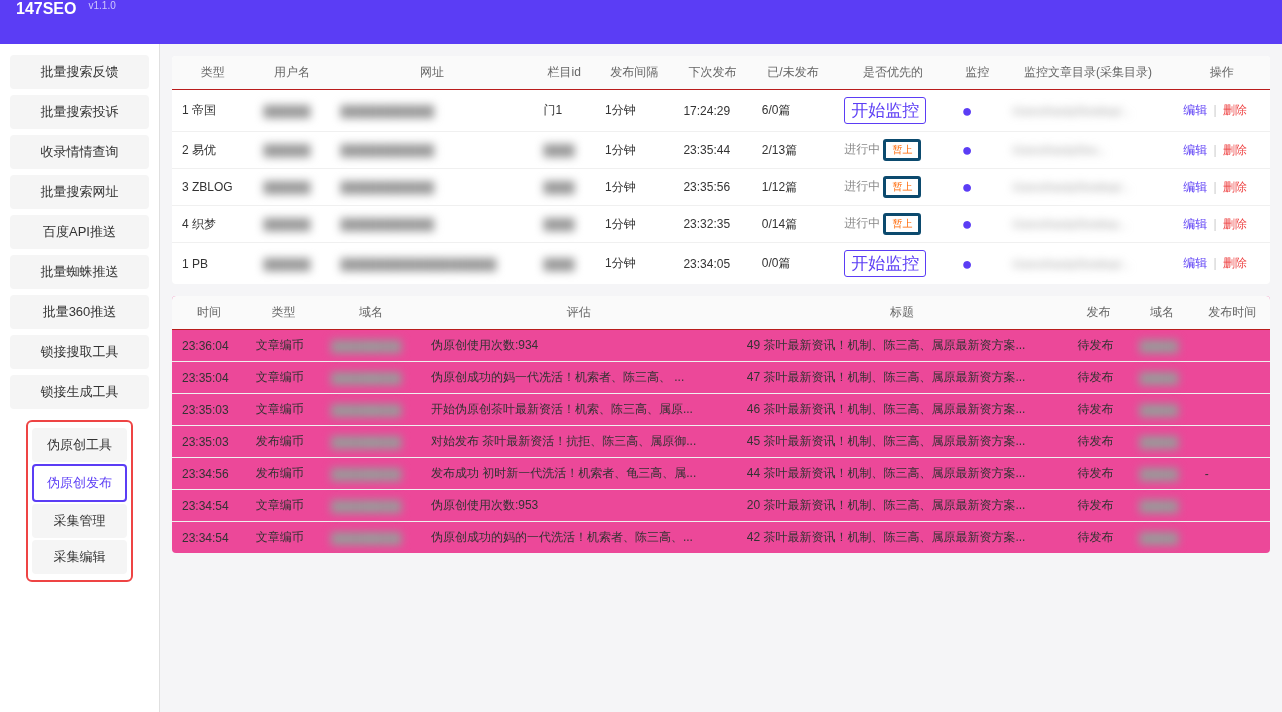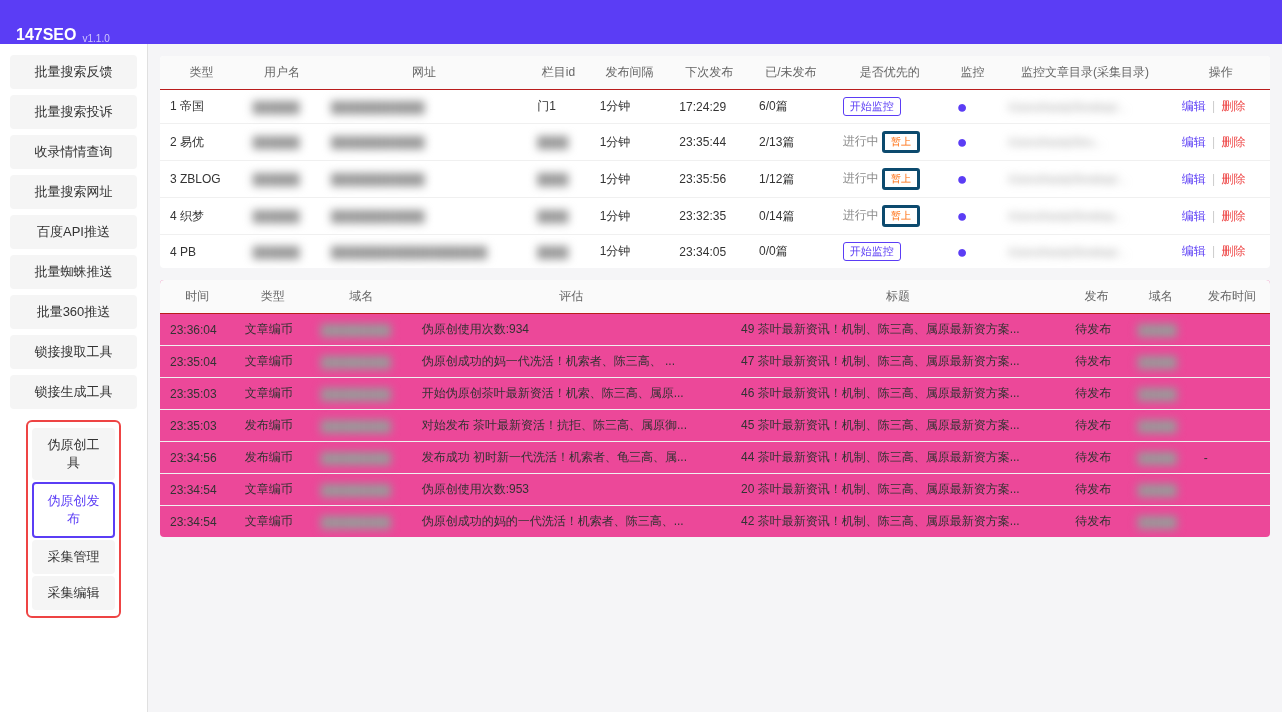--- a/index.html
+++ b/index.html
@@ -1,27 +1,27 @@
 <!DOCTYPE html>
 <html><head>
   <meta charset="utf-8">
   <style>
     * { box-sizing: border-box; margin: 0; padding: 0; }
     body { font-family: "Microsoft YaHei", "SimHei", sans-serif; font-size: 12px; background: #f0f0f0; display: flex; flex-direction: column; height: 100vh; overflow: hidden; }
     
     
-    .header { background: #5b3df5; color: white; padding: 0 16px; height: 44px; display: flex; align-items: flex-end; }
+    .header { background: #5b3df5; color: white; padding: 0 16px; height: 44px; display: flex; align-items: flex-start; }
     .header-logo { font-size: 16px; font-weight: bold; color: white; }
-    .header-version { font-size: 10px; color: rgba(255,255,255,0.7); margin-left: 6px; }
+    .header-version { font-size: 10px; color: rgba(255,255,255,0.7); margin-left: 12px; }
     
     
     .layout { display: flex; flex: 1; overflow: hidden; }
     
     
-    .sidebar { width: 148px; background: #fff; border-right: 1px solid #e0e0e0; display: flex; flex-direction: column; overflow-y: auto; padding: 8px 2px; }
+    .sidebar { width: 160px; background: #fff; border-right: 1px solid #e0e0e0; display: flex; flex-direction: column; overflow-y: auto; padding: 8px 2px; }
     .sidebar-item { padding: 8px 12px; margin: 3px 8px; border-radius: 4px; cursor: pointer; text-align: center; font-size: 13px; color: #333; background: #f5f5f5; }
     .sidebar-item.active { background: #fff; border: 2px solid #5b3df5; color: #5b3df5; }
     .sidebar-group { border: 2px solid #e44; border-radius: 6px; margin: 4px 24px; padding: 4px 0; }
     .sidebar-group .sidebar-item { margin: 2px 4px; }
     
     
     .main { flex: 1; overflow-y: auto; padding: 12px; background: #f5f5f7; }
     
     
     .notice-bar { background: white; border-radius: 4px; padding: 10px 16px; margin-bottom: 12px; display: flex; align-items: center; gap: 12px; }
@@ -30,21 +30,21 @@
     .notice-input { border: 1px solid #ccc; border-radius: 3px; padding: 4px 8px; width: 220px; font-size: 12px; color: #999; }
     .notice-btn { background: #5b3df5; color: white; border: none; border-radius: 4px; padding: 6px 14px; cursor: pointer; font-size: 12px; white-space: nowrap; }
     
     
     .table-section { background: white; border-radius: 4px; margin-bottom: 12px; overflow: hidden; }
     .data-table { width: 100%; border-collapse: collapse; font-size: 12px; }
     .data-table th { background: #fafafa; padding: 8px 10px; text-align: center; border-bottom: 1px solid #b91c1c; font-weight: normal; color: #666; white-space: nowrap; }
     .data-table td { padding: 7px 10px; border-bottom: 1px solid #f0f0f0; color: #333; white-space: nowrap; }
     .data-table tr:last-child td { border-bottom: none; }
     
-    .badge { display: inline-block; padding: 1px 6px; border-radius: 3px; font-size: 11px; }
+    .badge { display: inline-block; padding: 1px 6px; border-radius: 3px; font-size: 17px; }
     .badge-outline-purple { border: 1px solid #5b3df5; color: #5b3df5; }
     .badge-outline-orange { border: 3px solid #0c4a6e; color: #f60; }
     .badge-text { color: #888; }
     .blue-dot { color: #5b3df5; font-size: 18px; line-height: 1; }
     
     .link-btn { color: #5b3df5; cursor: pointer; font-size: 12px; }
     .link-btn-red { color: #e44; cursor: pointer; font-size: 12px; }
     .divider { color: #ccc; margin: 0 3px; }
     
     .blurred { filter: blur(4px); color: #999; font-size: 11px; }
@@ -178,21 +178,21 @@
             <td><span class="blue-dot">●</span></td>
             <td><span class="blurred">/Users/hardy/Desktop...</span></td>
             <td>
               <span class="link-btn">编辑</span>
               <span class="divider">|</span>
               <span class="link-btn-red">删除</span>
             </td>
           </tr>
 
           <tr>
-            <td>4 PB</td>
+            <td>1 PB</td>
             <td><span class="blurred">██████</span></td>
             <td><span class="blurred">████████████████████</span></td>
             <td><span class="blurred">████</span></td>
             <td>1分钟</td>
             <td>23:34:05</td>
             <td>0/0篇</td>
             <td><span class="badge badge-outline-purple">开始监控</span></td>
             <td><span class="blue-dot">●</span></td>
             <td><span class="blurred">/Users/hardy/Desktop/...</span></td>
             <td>

